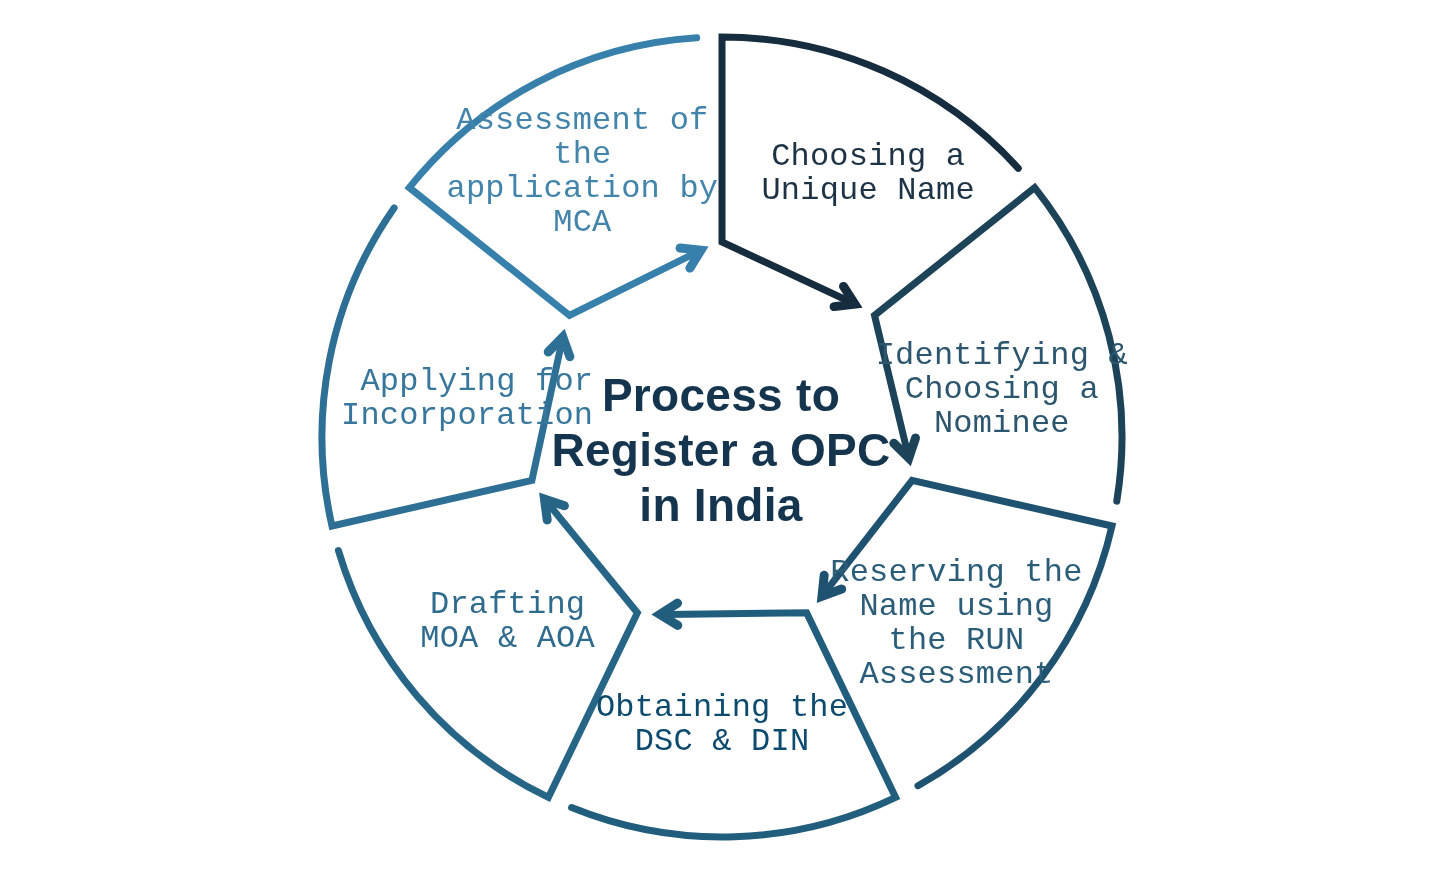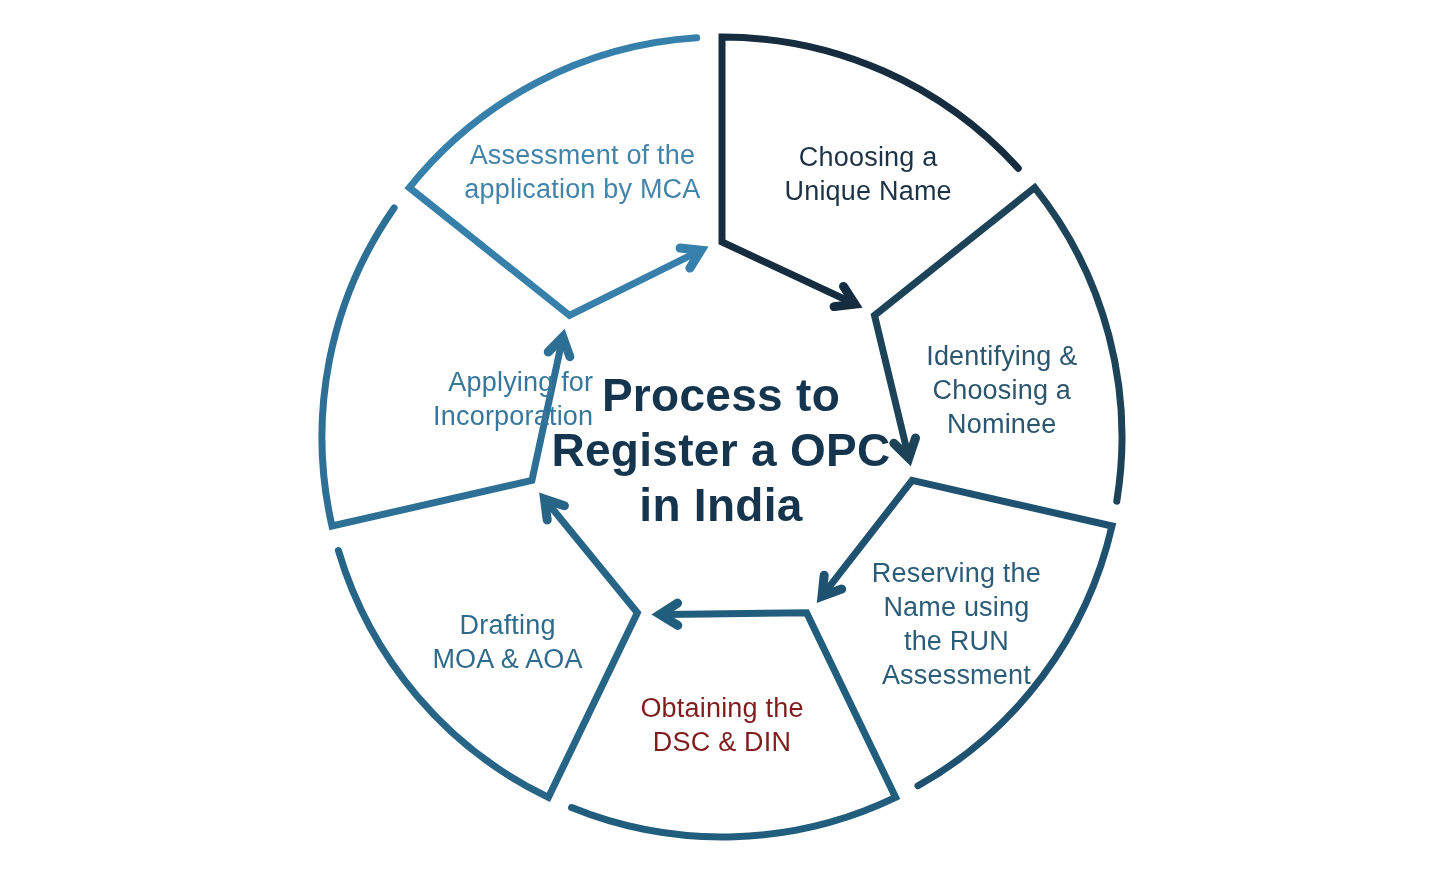--- a/index.html
+++ b/index.html
@@ -25,25 +25,26 @@
     left: 0;
     top: 0;
     width: 100%;
     height: 100%;
     pointer-events: none;
   }
   .seg-label {
     position: absolute;
     transform: translate(-50%, -50%);
     text-align: center;
-    font-size: 27px;
+    font-size: 32px;
     line-height: 34px;
     letter-spacing: 0.2px;
     white-space: pre-line;
     width: 320px;
+    font-family: Liberation Mono, monospace;
   }
   .diagram-title {
     position: absolute;
     left: 721px;
     top: 450px;
     transform: translate(-50%, -50%);
     text-align: center;
     font-weight: bold;
     font-size: 46px;
     line-height: 55px;
@@ -75,23 +76,23 @@
   <div id="label-layer">
       <div class="seg-label" style="left: 868.165px; top: 173.709px; color: rgb(29, 51, 69);">Choosing a
 Unique Name</div>
       <div class="seg-label" style="left: 1001.8px; top: 390px; color: rgb(43, 86, 110);">Identifying &amp;
 Choosing a
 Nominee</div>
       <div class="seg-label" style="left: 956.422px; top: 623.553px; color: rgb(43, 93, 121);">Reserving the
 Name using
 the RUN
 Assessment</div>
-      <div class="seg-label" style="left: 722px; top: 725px; color: #7f1d1d;">Obtaining the
+      <div class="seg-label" style="left: 722px; top: 725px; color: #0c4a6e;">Obtaining the
 DSC &amp; DIN</div>
-      <div class="seg-label" style="left: 507.614px; top: 621.942px; color: rgb(47, 107, 141); margin-top: 20px;">Drafting
+      <div class="seg-label" style="left: 507.614px; top: 621.942px; color: rgb(47, 107, 141);">Drafting
 MOA &amp; AOA</div>
       <div class="seg-label" style="left: 433.296px; top: 399.246px; color: rgb(56, 119, 156); text-align: right;">Applying for
 Incorporation</div>
       <div class="seg-label" style="left: 582.401px; top: 171.808px; color: rgb(67, 132, 171);">Assessment of the
 application by MCA</div>
     </div>
   <div class="diagram-title" style="color: rgb(20, 53, 77);">Process to
 Register a OPC
 in India</div>
 </div>

